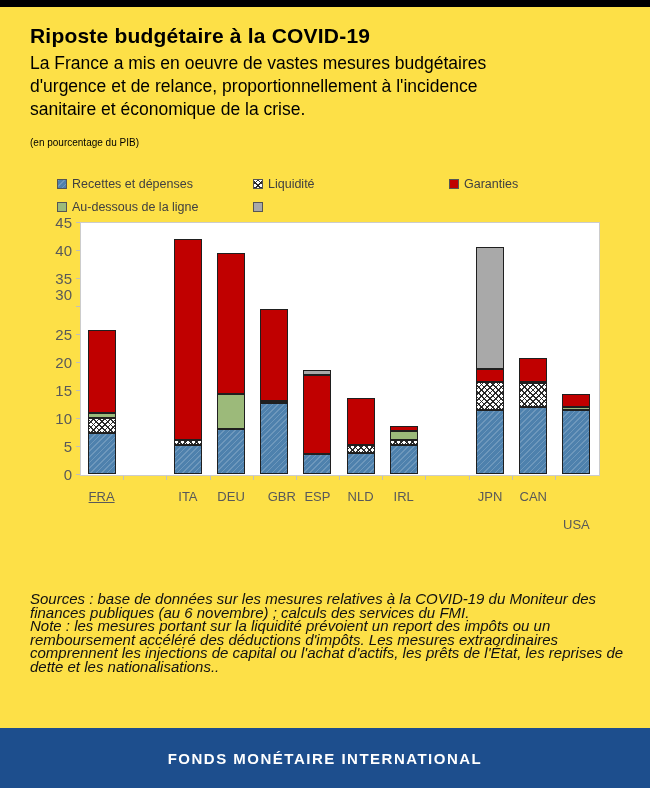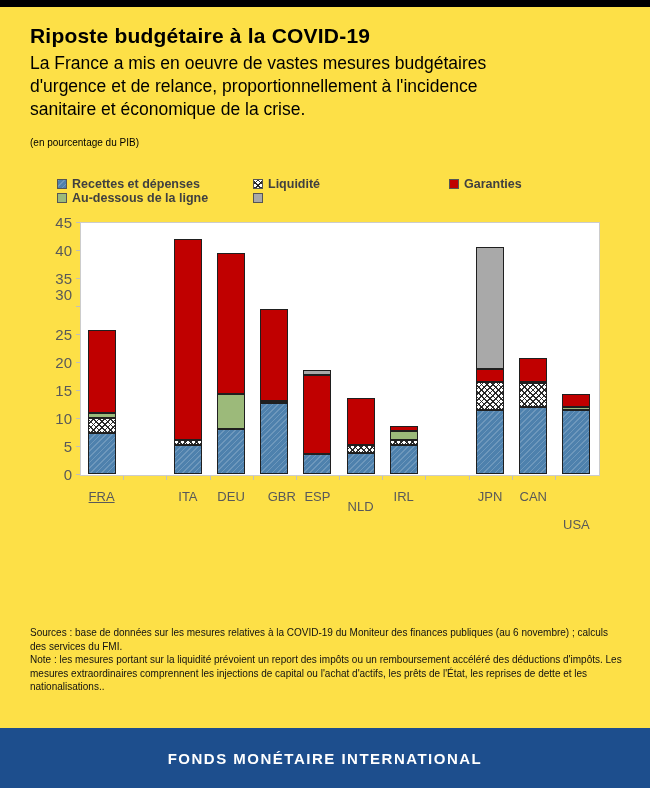--- a/index.html
+++ b/index.html
@@ -2,38 +2,38 @@
 <html><head>
 <meta charset="utf-8">
 <style>
   html,body{margin:0;padding:0;}
   body{font-family:"Liberation Sans", sans-serif; background:#ffffff;}
   .page{position:relative;width:650px;height:788px;background:#fde047;overflow:hidden;}
   .topbar{position:absolute;left:0;top:0;width:650px;height:7px;background:#000;}
   .title{position:absolute;left:30px;top:24px;width:590px;font-size:21px;font-weight:700;color:#000;letter-spacing:0.2px;}
   .subtitle{position:absolute;left:30px;top:52px;width:600px;font-size:17.5px;line-height:23px;color:#000;}
   .unitnote{position:absolute;left:30px;top:124px;font-size:10px;color:#000;margin-top:13px;}
-  .legend{position:absolute;left:57px;top:177px;display:grid;grid-template-columns:196px 196px 196px;row-gap:0;font-weight:bold;}
+  .legend{position:absolute;left:57px;top:177px;display:grid;grid-template-columns:196px 196px 196px;row-gap:9px;}
   .legend-item{display:flex;align-items:center;gap:5px;}
   .legend-item .sw{width:10px;height:10px;flex:0 0 10px;border:1px solid #555;box-sizing:border-box;}
   .legend-item .lbl{font-size:12.5px;color:#404040;white-space:nowrap;}
   .seg-blue{background-color:#4e81ad;background-image:repeating-linear-gradient(135deg, rgba(255,255,255,0.18) 0 1px, rgba(0,0,0,0) 1px 4px);}
   .seg-hatch{background-color:#ffffff;background-image:
     repeating-linear-gradient(45deg, rgba(25,25,25,0.9) 0 1px, rgba(0,0,0,0) 1px 4px),
     repeating-linear-gradient(-45deg, rgba(25,25,25,0.9) 0 1px, rgba(0,0,0,0) 1px 4px);}
   .seg-green{background-color:#9cba7a;}
   .seg-red{background-color:#c00000;}
   .seg-gray{background-color:#a9a9a9;}
   .plot{position:absolute;left:80px;top:222px;width:518px;height:252px;border:1px solid #cccccc;box-sizing:content-box;background:#fff;}
   .ylab{position:absolute;width:40px;text-align:right;font-size:15px;color:#595959;}
   .xlab{position:absolute;text-align:center;font-size:13px;color:#595959;}
   .ytick{position:absolute;width:4px;height:1px;background:#bfbfbf;}
   .xtick{position:absolute;width:1px;height:4px;background:#bfbfbf;}
   .seg{position:absolute;box-sizing:border-box;border:1px solid #1f1f1f;}
-  .footer{position:absolute;left:30px;top:626px;width:596px;font-size:10px;line-height:13.5px;color:#111;}
+  .footer{position:absolute;left:30px;top:592px;width:596px;font-size:15px;line-height:13.5px;color:#111;font-style:italic;}
   .banner{position:absolute;left:0;top:728px;width:650px;height:60px;background:#1d4e8d;display:flex;align-items:center;justify-content:center;}
   .banner .btxt{color:#ffffff;font-size:15px;font-weight:700;letter-spacing:1.5px;}
 </style>
 </head>
 <body>
 
 <div class="page">
   <div class="topbar"></div>
 
   <div class="title">Riposte budgétaire à la COVID-19</div>
@@ -115,21 +115,21 @@
         <div class="seg seg-green" style="left: 217.083px; top: 393.92px; width: 28px; height: 34.72px;"></div>
         <div class="seg seg-red" style="left: 217.083px; top: 253.36px; width: 28px; height: 140.56px;"></div>
         <div class="xlab" style="left: 252.667px; top: 489px; width: 43.1667px; text-align: right;">GBR</div>
         <div class="seg seg-blue" style="left: 260.25px; top: 403.44px; width: 28px; height: 70.56px;"></div>
         <div class="seg seg-hatch" style="left: 260.25px; top: 401.2px; width: 28px; height: 2.24px;"></div>
         <div class="seg seg-red" style="left: 260.25px; top: 308.8px; width: 28px; height: 92.4px;"></div>
         <div class="xlab" style="left: 295.833px; top: 489px; width: 43.1667px;">ESP</div>
         <div class="seg seg-blue" style="left: 303.417px; top: 454.4px; width: 28px; height: 19.6px;"></div>
         <div class="seg seg-red" style="left: 303.417px; top: 375.44px; width: 28px; height: 78.96px;"></div>
         <div class="seg seg-gray" style="left: 303.417px; top: 370.4px; width: 28px; height: 5.04px;"></div>
-        <div class="xlab" style="left: 339px; top: 499px; width: 43.1667px; text-align: center;">NLD</div>
+        <div class="xlab" style="left: 339px; top: 489px; width: 43.1667px; text-align: center;">NLD</div>
         <div class="seg seg-blue" style="left: 346.583px; top: 453.28px; width: 28px; height: 20.72px;"></div>
         <div class="seg seg-hatch" style="left: 346.583px; top: 444.88px; width: 28px; height: 8.4px;"></div>
         <div class="seg seg-red" style="left: 346.583px; top: 398.4px; width: 28px; height: 46.48px;"></div>
         <div class="xlab" style="left: 382.167px; top: 489px; width: 43.1667px;">IRL</div>
         <div class="seg seg-blue" style="left: 389.75px; top: 444.88px; width: 28px; height: 29.12px;"></div>
         <div class="seg seg-hatch" style="left: 389.75px; top: 440.4px; width: 28px; height: 4.48px;"></div>
         <div class="seg seg-green" style="left: 389.75px; top: 430.88px; width: 28px; height: 9.52px;"></div>
         <div class="seg seg-red" style="left: 389.75px; top: 425.84px; width: 28px; height: 5.04px;"></div>
         <div class="xlab" style="left: 468.5px; top: 489px; width: 43.1667px;">JPN</div>
         <div class="seg seg-blue" style="left: 476.083px; top: 409.6px; width: 28px; height: 64.4px;"></div>

